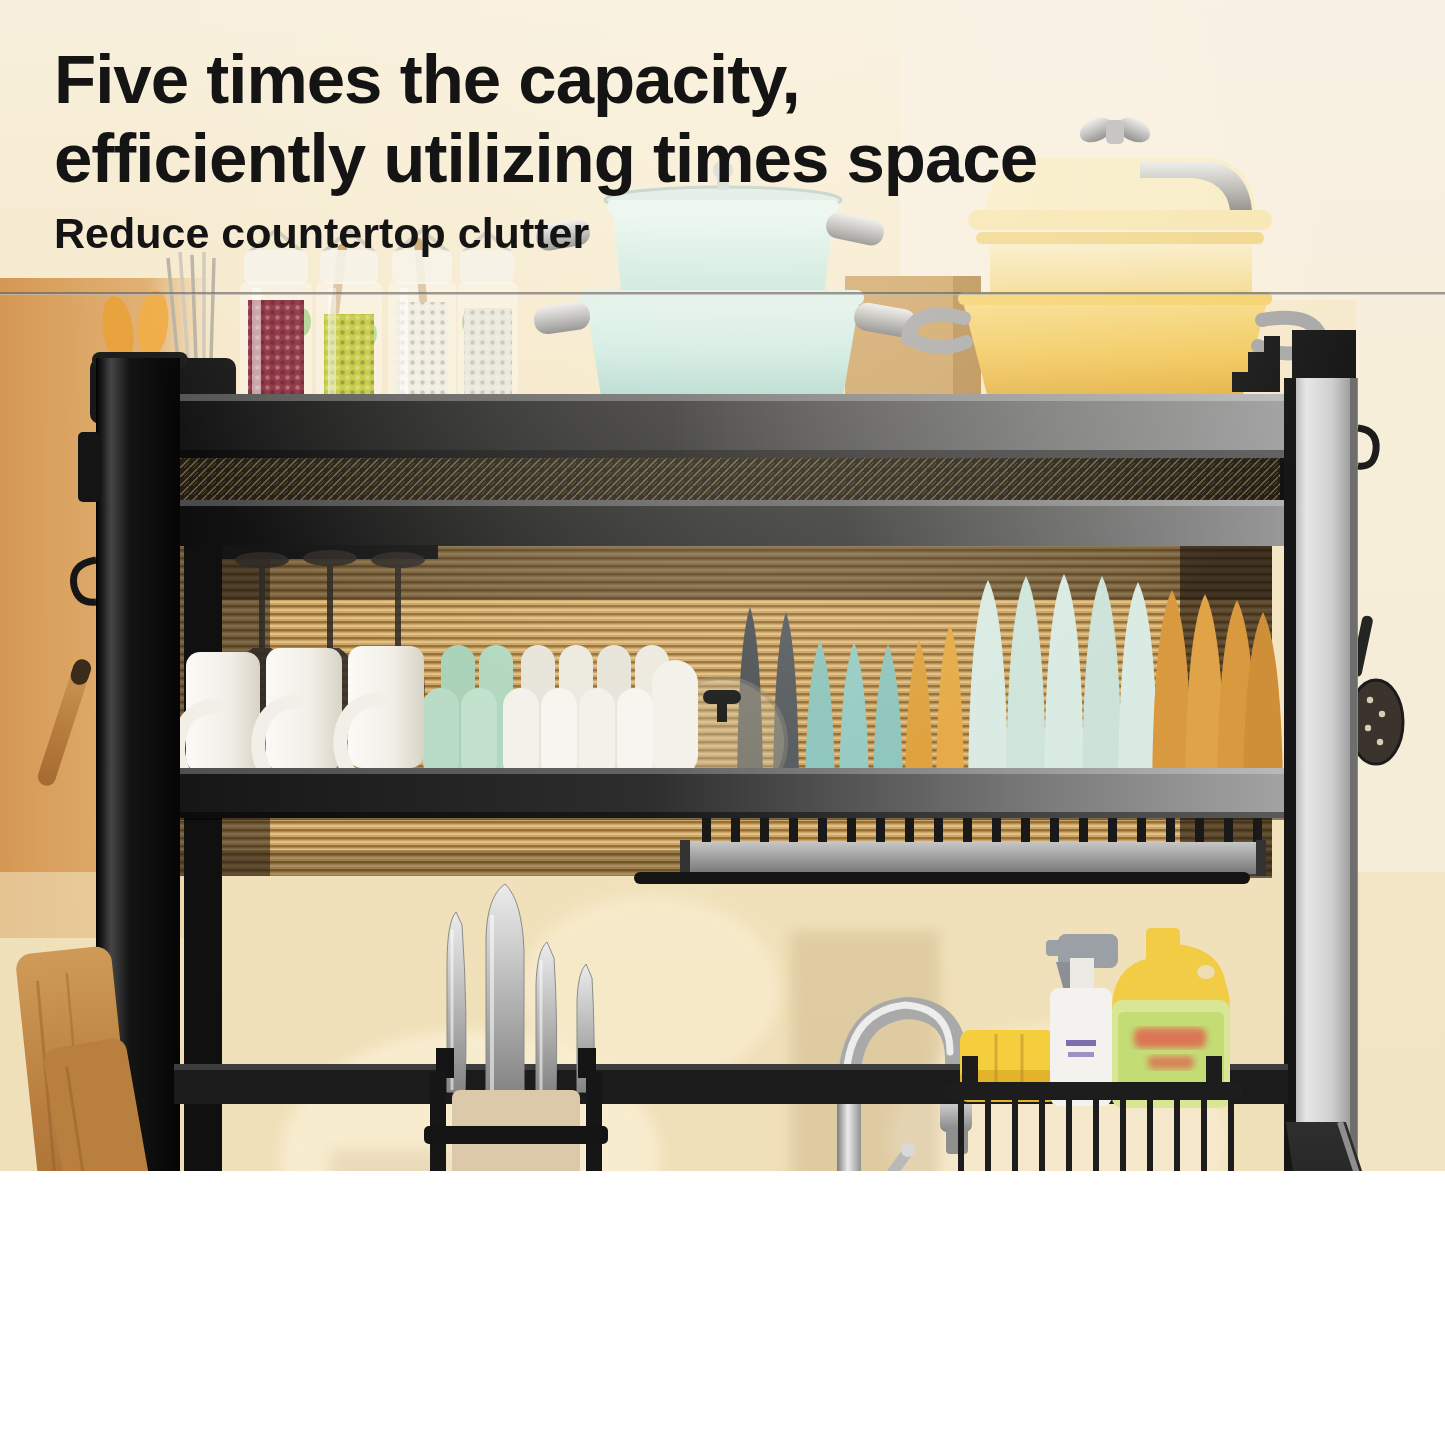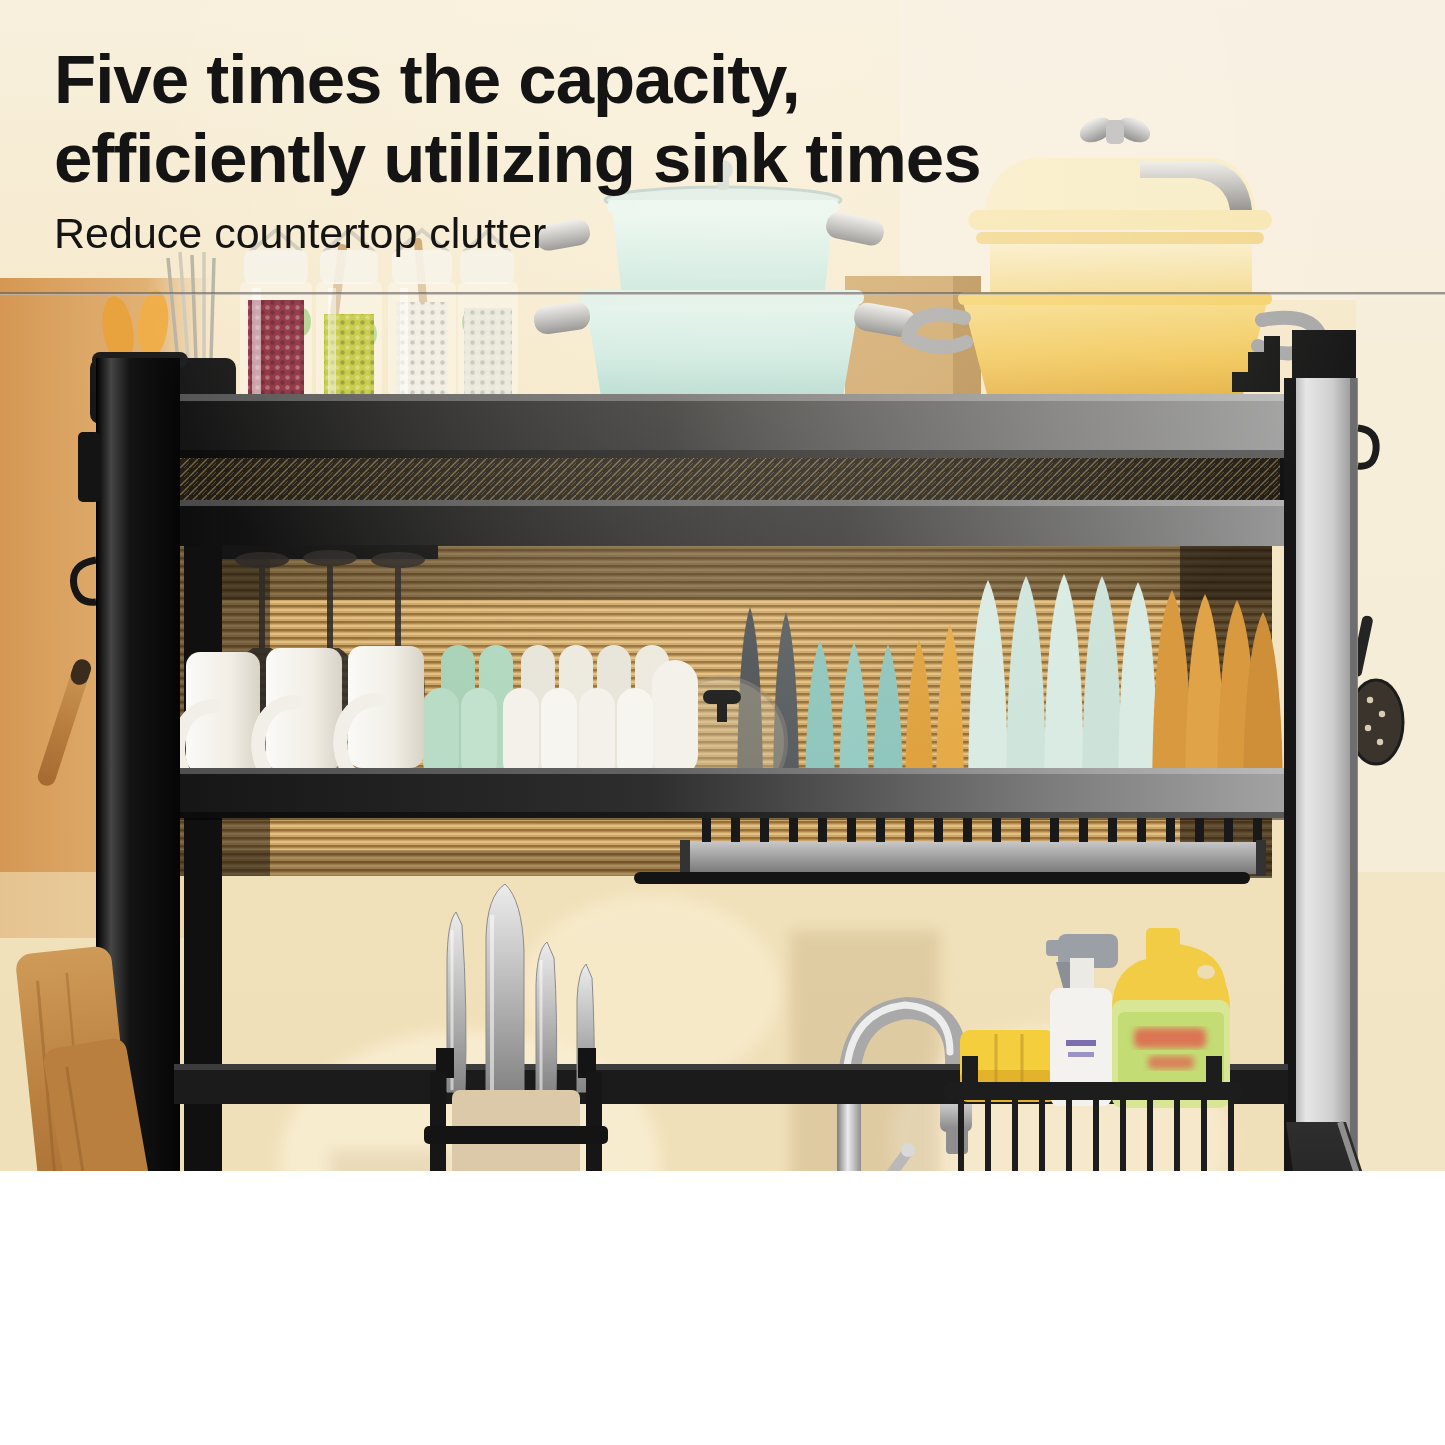--- a/index.html
+++ b/index.html
@@ -6,21 +6,21 @@
   .canvas{
     position:relative;width:1445px;height:1171px;overflow:hidden;
     background:#f6ecd7;font-family:"Liberation Sans", sans-serif;
   }
   .canvas svg{position:absolute;left:0;top:0;}
   .headline{
     position:absolute;left:54px;top:40px;z-index:6;color:#141414;
     font-weight:700;font-size:69px;line-height:79px;letter-spacing:-1px;
   }
   .headline .sub{
-    font-size:43px;line-height:46px;letter-spacing:0;margin-top:12px;font-weight:400;
+    font-size:43px;line-height:46px;letter-spacing:0;margin-top:12px;font-weight:700;
   }
   .divider{
     position:absolute;left:0;top:292px;width:1445px;height:2px;z-index:5;
     background:rgba(96,90,82,0.6);border-bottom:1px solid rgba(255,255,255,0.45);
   }
 </style>
 </head>
 <body>
 
 <div class="canvas">
@@ -537,18 +537,18 @@
       <rect x="58" y="1042" width="84" height="212" rx="14" fill="#b97f3f"></rect>
       <line x1="80" y1="1062" x2="76" y2="1238" stroke="#8a5a24" stroke-width="3" opacity="0.4"></line>
     </g>
   </g>
 
   <rect x="0" y="0" width="1445" height="1445" fill="url(#gVign)" opacity="0.6"></rect>
 </svg>
 
   <div class="headline">
     <div>Five times the capacity,</div>
-    <div>efficiently utilizing sink times</div>
+    <div>efficiently utilizing times space</div>
     <div class="sub">Reduce countertop clutter</div>
   </div>
 
   <div class="divider"></div>
 </div>
 
 </body></html>

